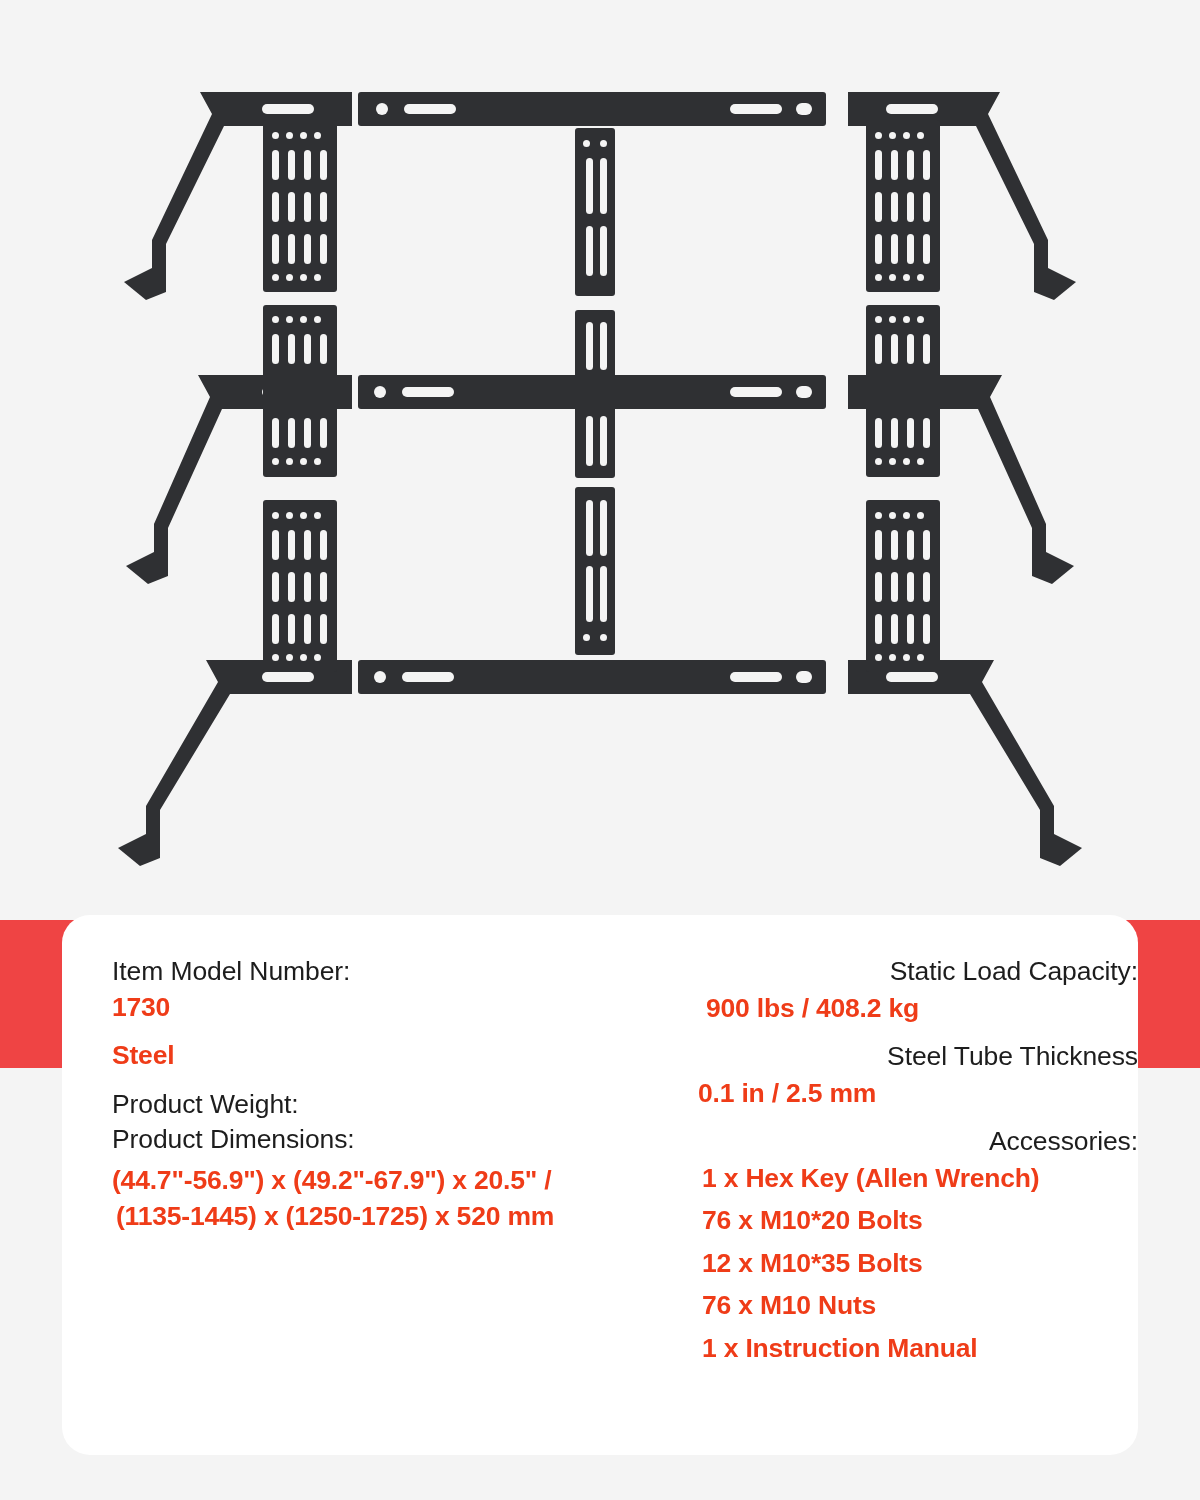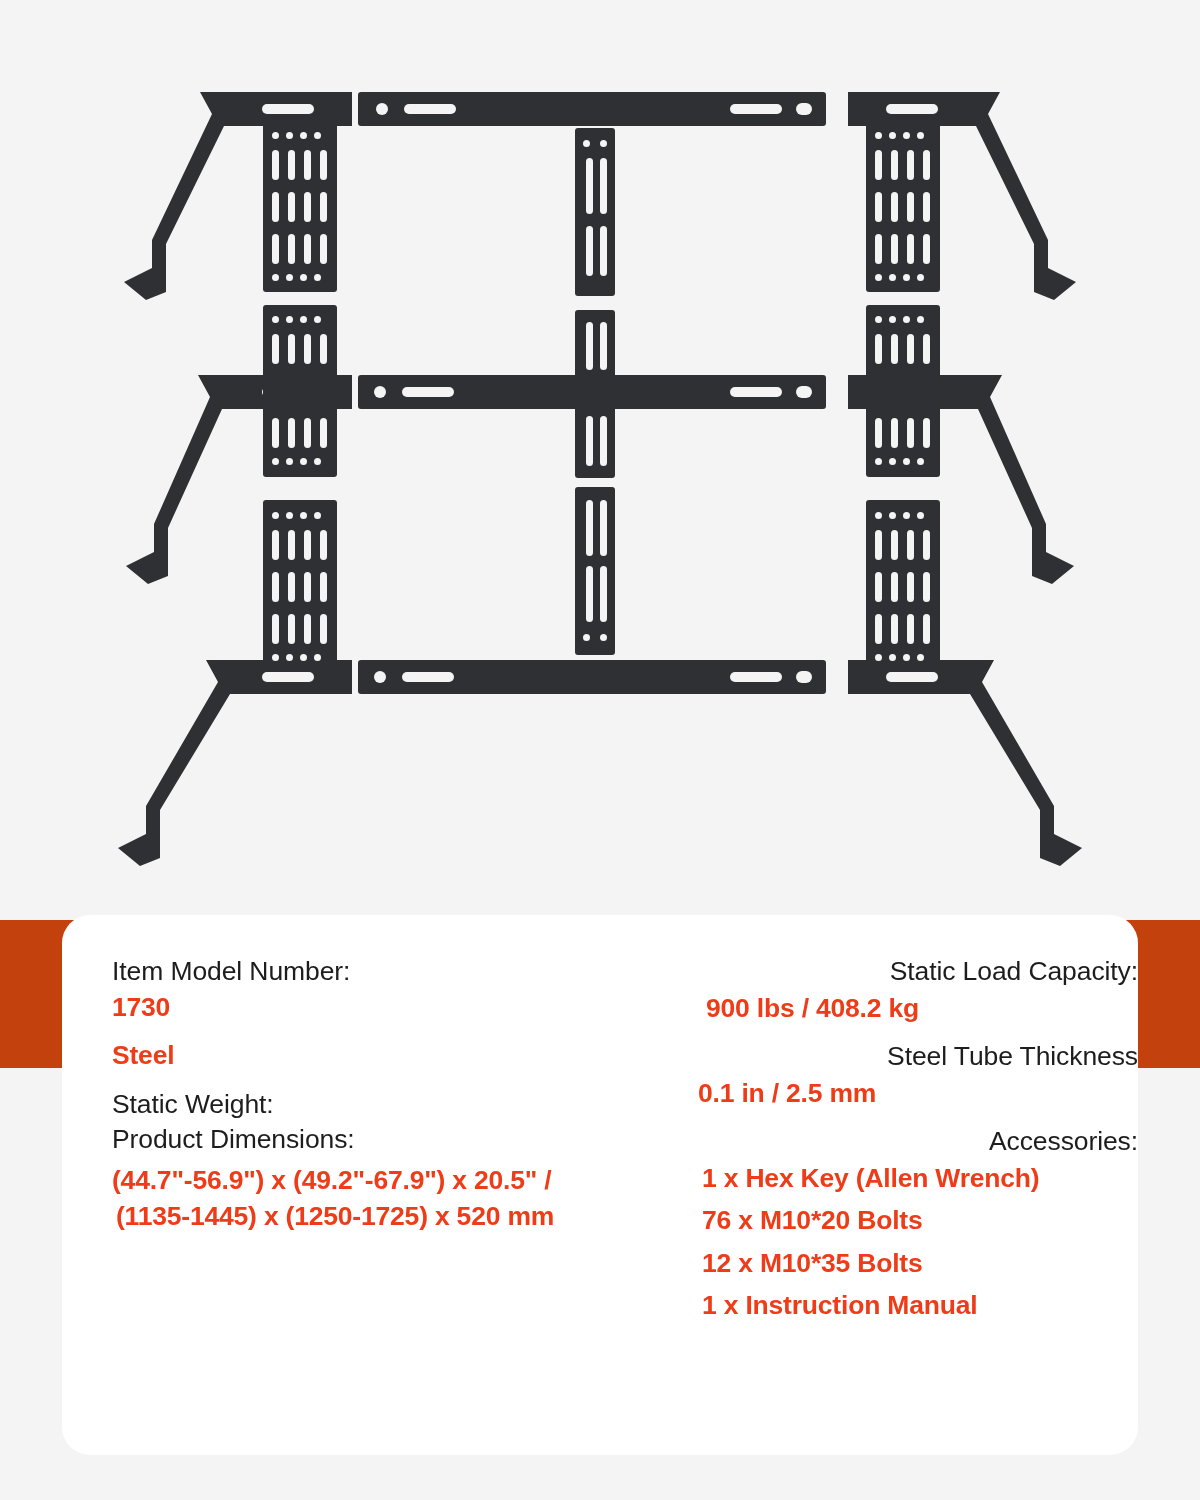--- a/index.html
+++ b/index.html
@@ -11,21 +11,21 @@
     height: 1500px;
     background: #f4f4f4;
     font-family: "Liberation Sans", sans-serif;
     overflow: hidden;
   }
 
   .page {
     position: relative;
     width: 1200px;
     height: 1068px;
-    background: #c2410c;
+    background: #ef4444;
   }
 
   
   .hero {
     position: absolute;
     left: 0;
     top: 0;
     width: 1200px;
     height: 920px;
   }
@@ -382,41 +382,42 @@
 
   <div class="spec-card">
     <div class="spec-cols">
 
       <div class="col col-left">
         <div class="spec-label">Item Model Number:</div>
         <div class="spec-value">1730</div>
 
         <div class="spec-value">Steel</div>
 
-        <div class="spec-label">Static Weight:</div>
+        <div class="spec-label">Product Weight:</div>
 
         <div class="spec-label">Product Dimensions:</div>
         <div class="spec-value two-line">
           <span>(44.7"-56.9") x (49.2"-67.9") x 20.5" /</span><br>
           <span class="indent-xs">(1135-1445) x (1250-1725) x 520 mm</span>
         </div>
       </div>
 
       <div class="col col-right">
         <div class="spec-label indent-sm">Static Load Capacity:</div>
         <div class="spec-value indent-sm">900 lbs / 408.2 kg</div>
 
         <div class="spec-label">Steel Tube Thickness</div>
         <div class="spec-value">0.1 in / 2.5 mm</div>
 
         <div class="spec-label">Accessories:</div>
         <ul class="acc-list">
           <li>1 x Hex Key (Allen Wrench)</li>
           <li>76 x M10*20 Bolts</li>
           <li>12 x M10*35 Bolts</li>
+          <li>76 x M10 Nuts</li>
           <li>1 x Instruction Manual</li>
         </ul>
       </div>
 
     </div>
   </div>
 
 </div>
 
 </body></html>

